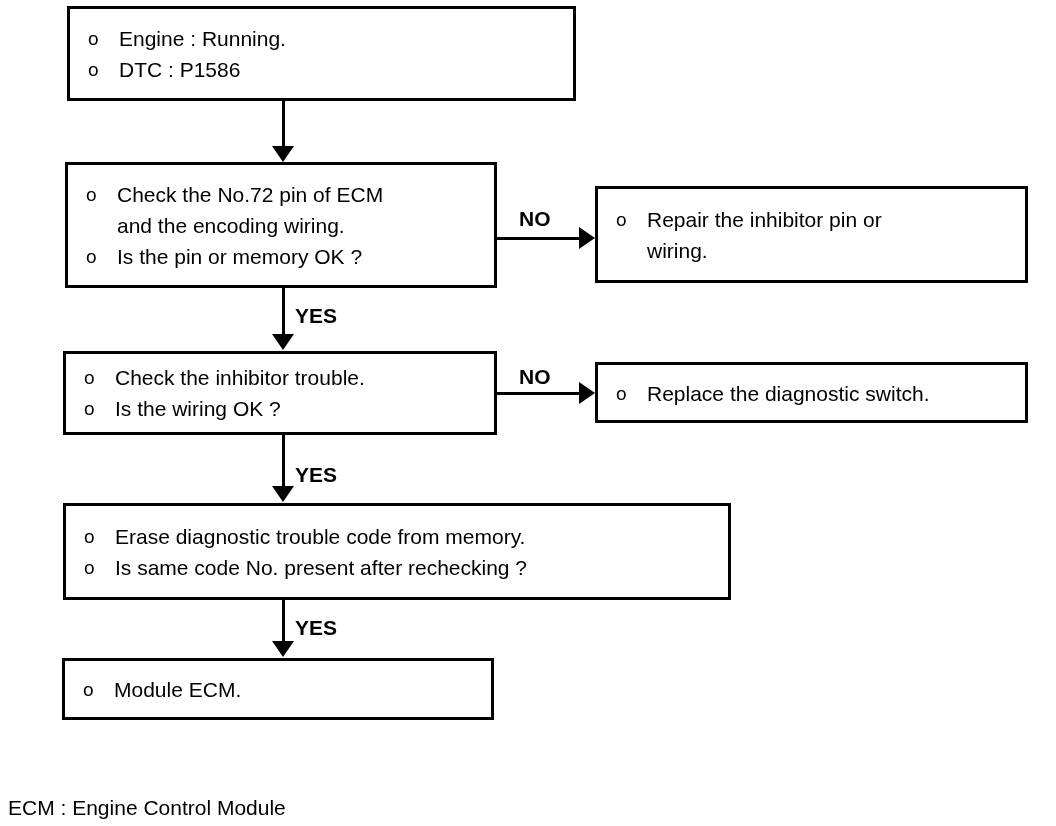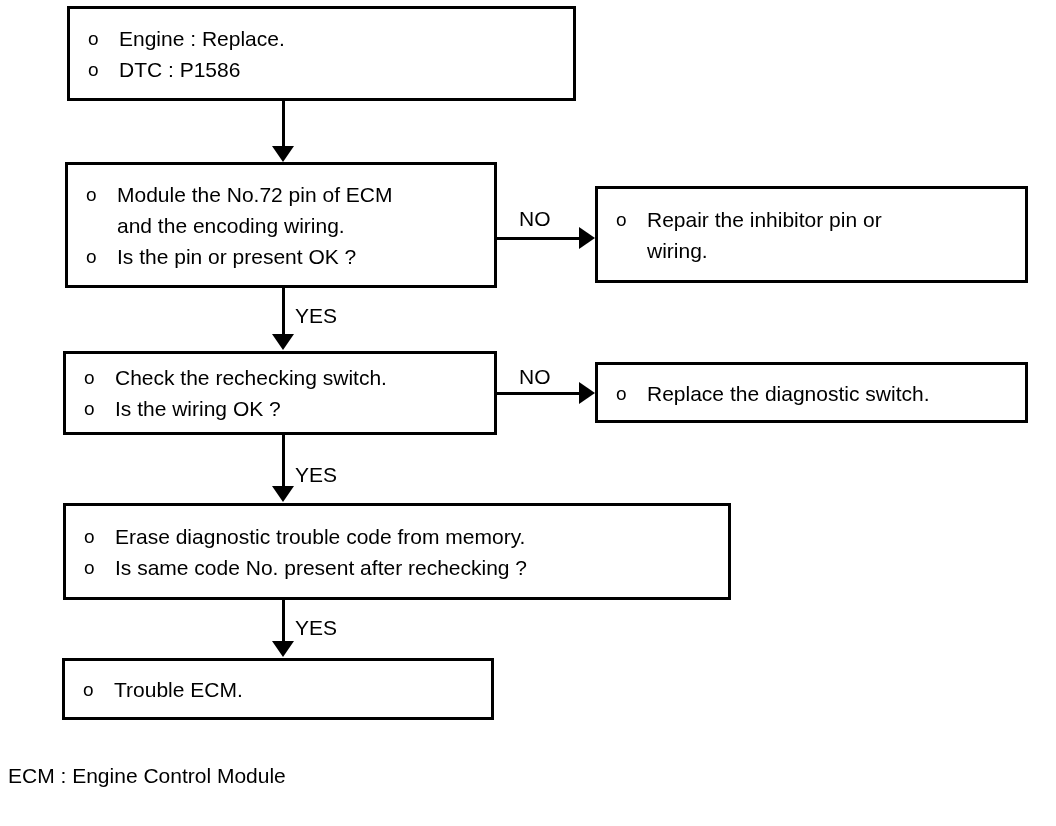--- a/index.html
+++ b/index.html
@@ -78,62 +78,63 @@
     width: 0; height: 0;
     border-top: 11px solid transparent;
     border-bottom: 11px solid transparent;
     border-left: 16px solid #000;
   }
   .edge-label {
     position: absolute;
     font-size: 21px;
     line-height: 21px;
     white-space: pre;
+    font-weight: bold;
   }
 
   
   .legend {
     position: absolute;
     left: 8px;
     font-size: 21px;
     line-height: 31px;
     white-space: pre;
   }
 </style>
 </head>
 <body>
 
 <div class="canvas">
 
   <div class="node" style="left:67px; top:6px; width:509px; height:95px;">
     <div class="node-lines">
       <div class="bullet-line">
         <span class="bullet-mark">o</span>
-        <span class="bullet-text">Engine : Replace.</span>
+        <span class="bullet-text">Engine : Running.</span>
       </div>
       <div class="bullet-line">
         <span class="bullet-mark">o</span>
         <span class="bullet-text">DTC : P1586</span>
       </div>
     </div>
   </div>
 
   <div class="v-line" style="left:282px; top:101px; height:48px;"></div>
   <div class="arrow-down" style="left:272px; top:146px;"></div>
 
   <div class="node" style="left:65px; top:162px; width:432px; height:126px;">
     <div class="node-lines">
       <div class="bullet-line">
         <span class="bullet-mark">o</span>
-        <span class="bullet-text">Module the No.72 pin of ECM
+        <span class="bullet-text">Check the No.72 pin of ECM
 and the encoding wiring.</span>
       </div>
       <div class="bullet-line">
         <span class="bullet-mark">o</span>
-        <span class="bullet-text">Is the pin or present OK ?</span>
+        <span class="bullet-text">Is the pin or memory OK ?</span>
       </div>
     </div>
   </div>
 
   <div class="h-line" style="left:497px; top:237px; width:84px;"></div>
   <div class="arrow-right" style="left:579px; top:227px;"></div>
   <div class="edge-label" style="left:519px; top:208px;">NO</div>
 
   <div class="node" style="left:595px; top:186px; width:433px; height:97px;">
     <div class="node-lines">
@@ -146,21 +147,21 @@
   </div>
 
   <div class="v-line" style="left:282px; top:288px; height:47px;"></div>
   <div class="arrow-down" style="left:272px; top:334px;"></div>
   <div class="edge-label" style="left:295px; top:305px;">YES</div>
 
   <div class="node" style="left:63px; top:351px; width:434px; height:84px;">
     <div class="node-lines">
       <div class="bullet-line">
         <span class="bullet-mark">o</span>
-        <span class="bullet-text">Check the rechecking switch.</span>
+        <span class="bullet-text">Check the inhibitor trouble.</span>
       </div>
       <div class="bullet-line">
         <span class="bullet-mark">o</span>
         <span class="bullet-text">Is the wiring OK ?</span>
       </div>
     </div>
   </div>
 
   <div class="h-line" style="left:497px; top:392px; width:84px;"></div>
   <div class="arrow-right" style="left:579px; top:382px;"></div>
@@ -193,20 +194,20 @@
   </div>
 
   <div class="v-line" style="left:282px; top:600px; height:42px;"></div>
   <div class="arrow-down" style="left:272px; top:641px;"></div>
   <div class="edge-label" style="left:295px; top:617px;">YES</div>
 
   <div class="node" style="left:62px; top:658px; width:432px; height:62px;">
     <div class="node-lines">
       <div class="bullet-line">
         <span class="bullet-mark">o</span>
-        <span class="bullet-text">Trouble ECM.</span>
-      </div>
-    </div>
-  </div>
-
-  <div class="legend" style="top:760px;text-align:center;">ECM : Engine Control Module</div>
+        <span class="bullet-text">Module ECM.</span>
+      </div>
+    </div>
+  </div>
+
+  <div class="legend" style="top:792px;text-align:center;">ECM : Engine Control Module</div>
 
 </div>
 
 </body></html>

